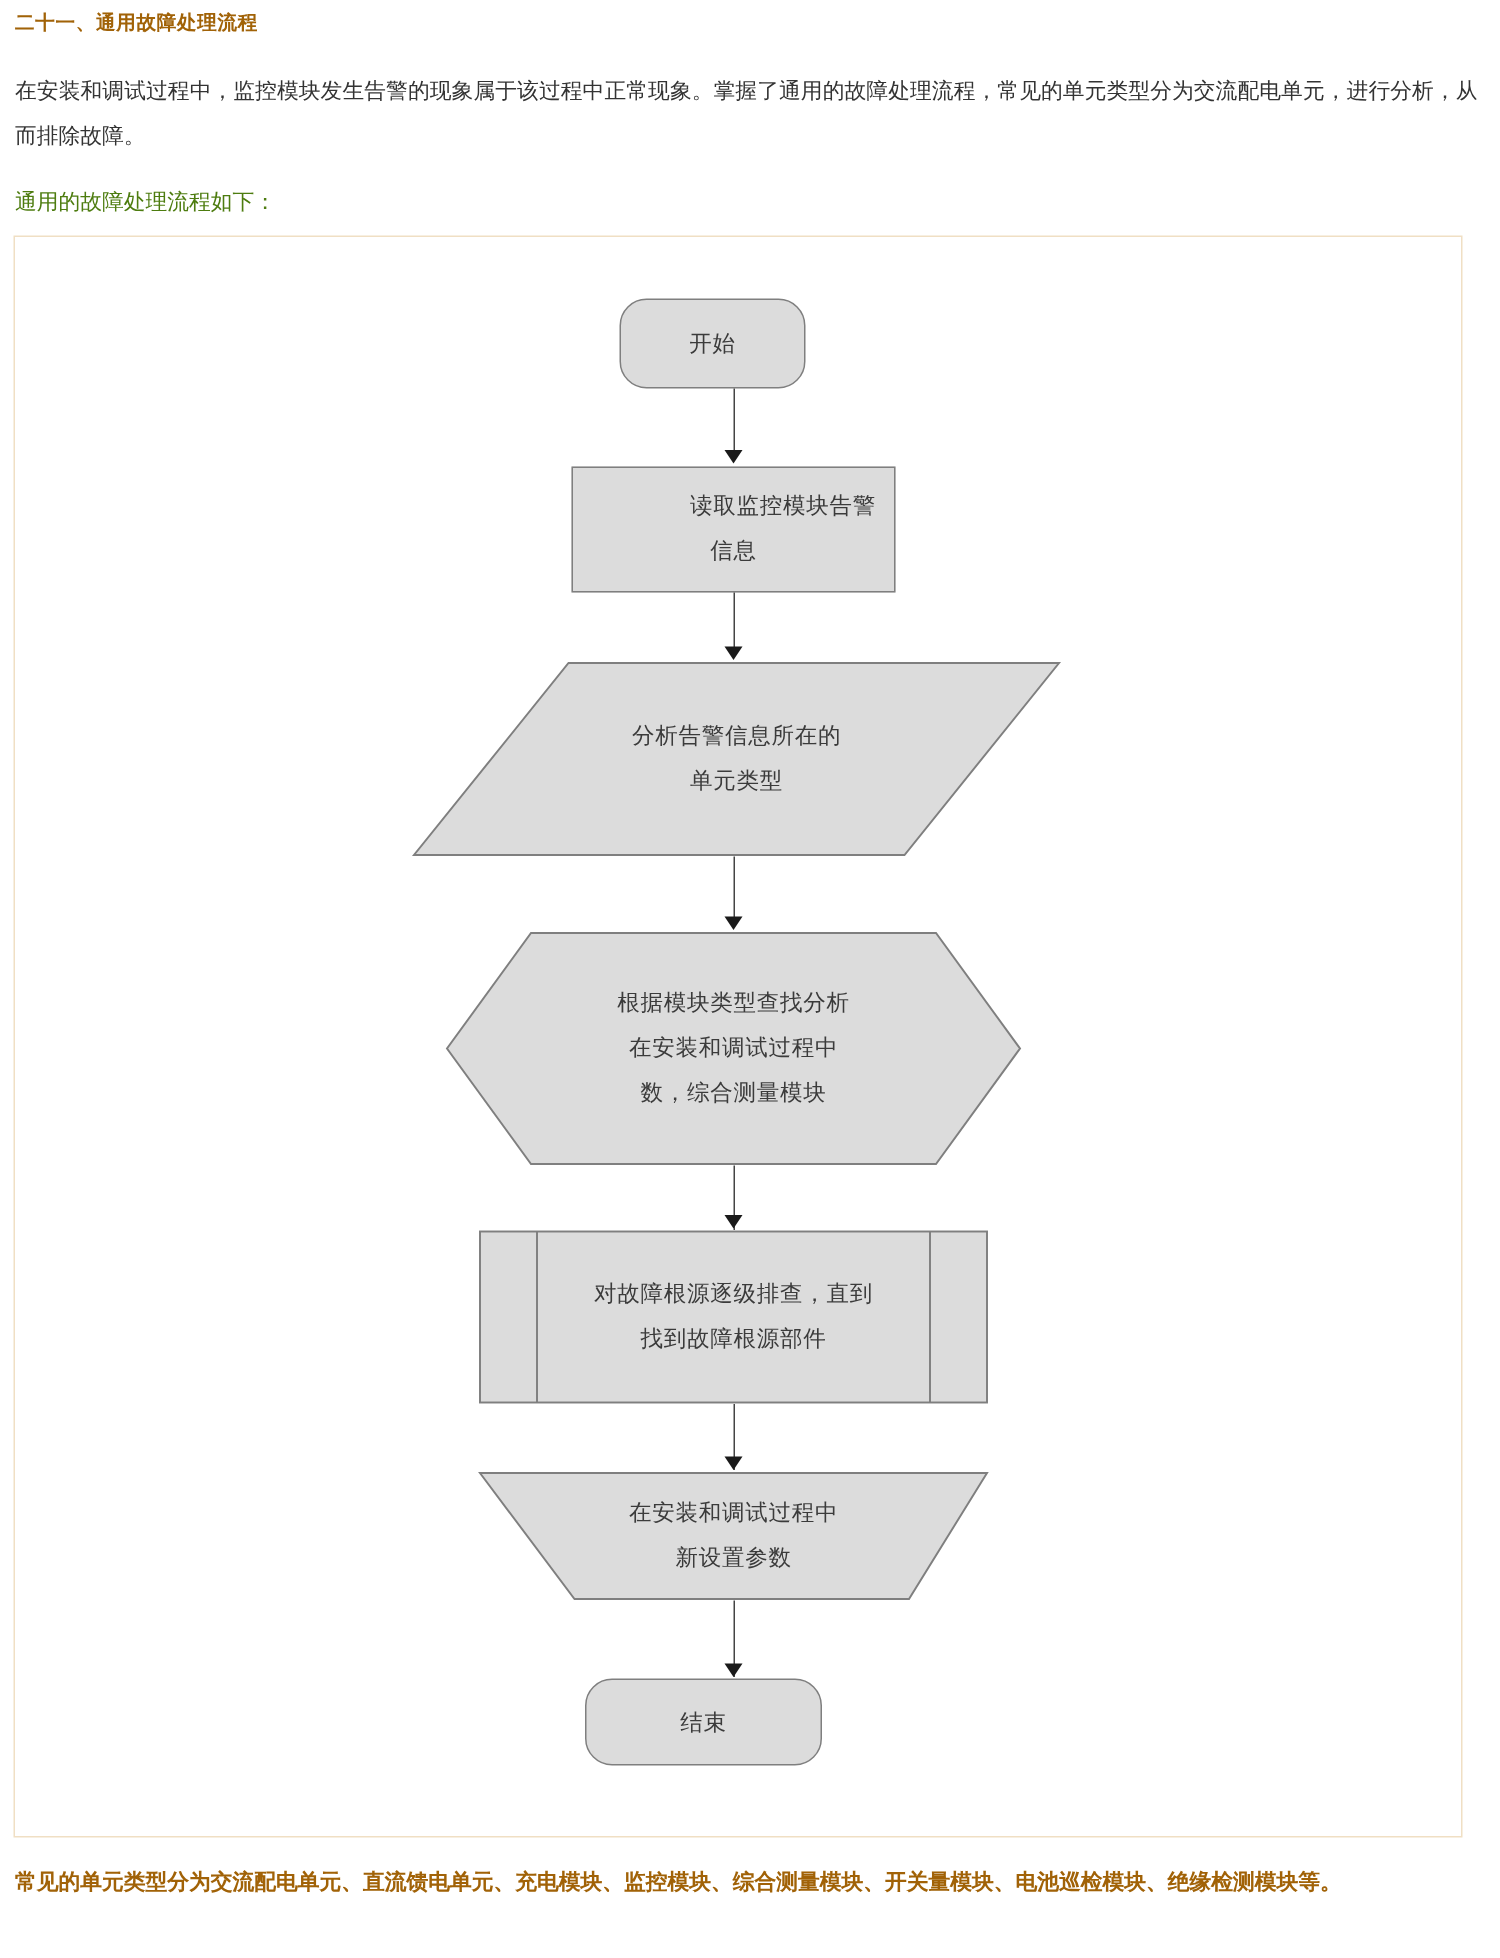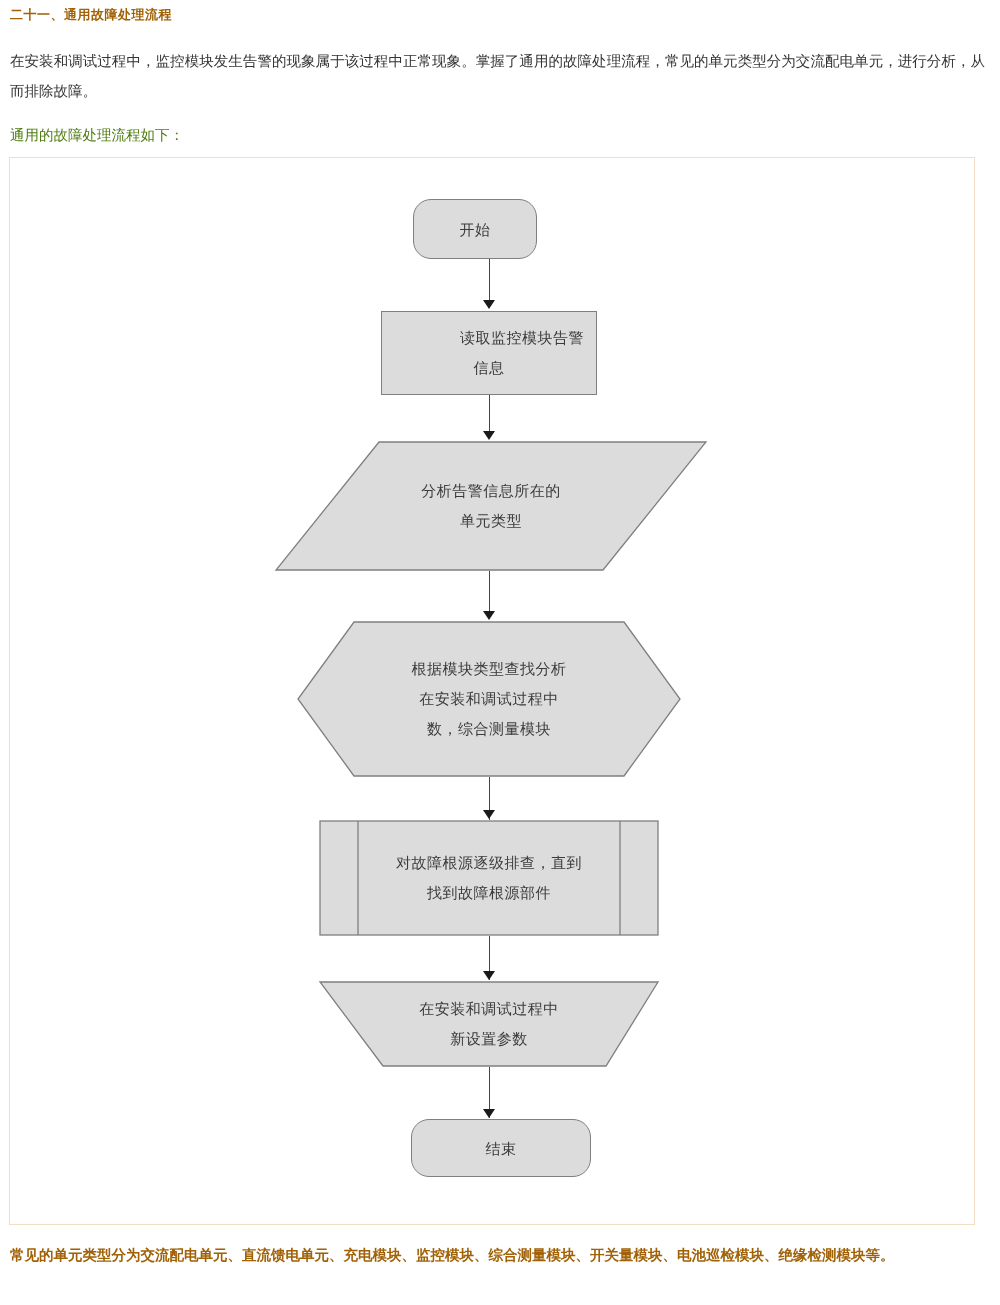--- a/index.html
+++ b/index.html
@@ -219,21 +219,21 @@
         <svg class="svg-shape" width="340" height="86" viewBox="0 0 340 86">
           <polygon points="1,1 339,1 287,85 64,85"></polygon>
         </svg>
         <div class="node-label" style="top:13px;">在安装和调试过程中</div>
         <div class="node-label" style="top:43px;">新设置参数</div>
       </div>
 
       <div class="conn" style="left:479px; top:909px; height:51px;"></div>
       <div class="arrowhead" style="left:473px; top:951px;"></div>
 
-      <div class="node terminator" style="left:401px; top:961px; width:180px; height:58px;">
+      <div class="node terminator" style="left:380px; top:961px; width:158px; height:58px;">
         <div class="node-label" style="top:14px;">结束</div>
       </div>
 
     </div>
   </div>
 
   <div class="outro">常见的单元类型分为交流配电单元、直流馈电单元、充电模块、监控模块、综合测量模块、开关量模块、电池巡检模块、绝缘检测模块等。</div>
 
 </div>
 

